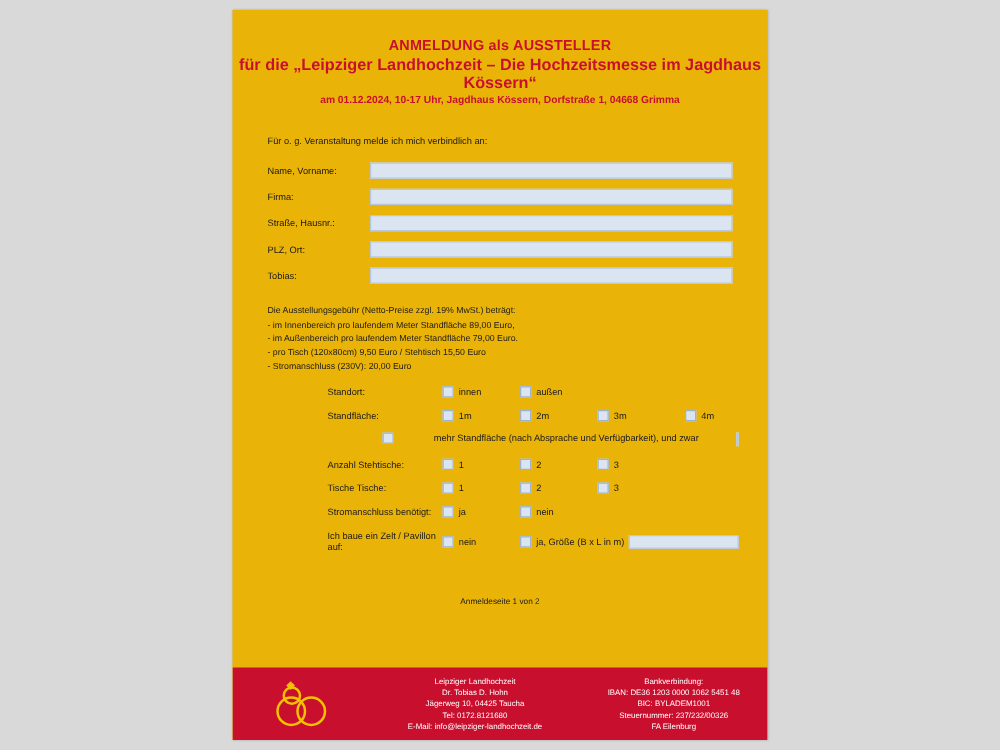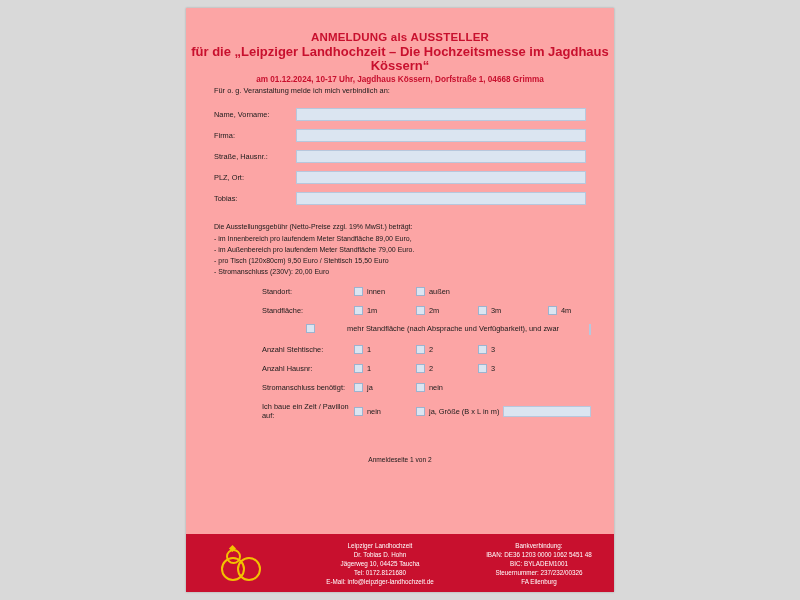--- a/index.html
+++ b/index.html
@@ -12,21 +12,21 @@
     background: #d9d9d9;
     font-family: "Liberation Sans", sans-serif;
     overflow: hidden;
   }
   #page {
     position: absolute;
     left: 186px;
     top: 8px;
     width: 428px;
     height: 584px;
-    background: #fca5a5;
+    background: #eab308;
     box-shadow: 0 0 2px rgba(0,0,0,0.25);
     overflow: hidden;
   }
   .doc-inner {
     position: relative;
     width: 100%;
     height: 100%;
   }
   
   .header {
@@ -48,20 +48,21 @@
   }
   .header .line3 {
     color: #c8102e;
     font-size: 8.2px;
     font-weight: bold;
     line-height: 13px;
   }
   
   .body-area {
     padding: 0 28px;
+    margin-top: 22px;
     font-size: 7.4px;
     color: #1a1a1a;
   }
   .intro {
     font-size: 7.4px;
     margin-bottom: 13px;
     color: #1a1a1a;
   }
   .field-row {
     display: flex;
@@ -331,21 +332,21 @@
             <span class="cbx-text">2</span>
           </div>
           <div class="cbx-item w-c">
             <span class="cbx"></span>
             <span class="cbx-text">3</span>
           </div>
         </div>
       </div>
 
       <div class="opt-row">
-        <div class="opt-label">Anzahl Hausnr:</div>
+        <div class="opt-label">Tische Tische:</div>
         <div class="cbx-group">
           <div class="cbx-item w-a">
             <span class="cbx"></span>
             <span class="cbx-text">1</span>
           </div>
           <div class="cbx-item w-b">
             <span class="cbx"></span>
             <span class="cbx-text">2</span>
           </div>
           <div class="cbx-item w-c">

